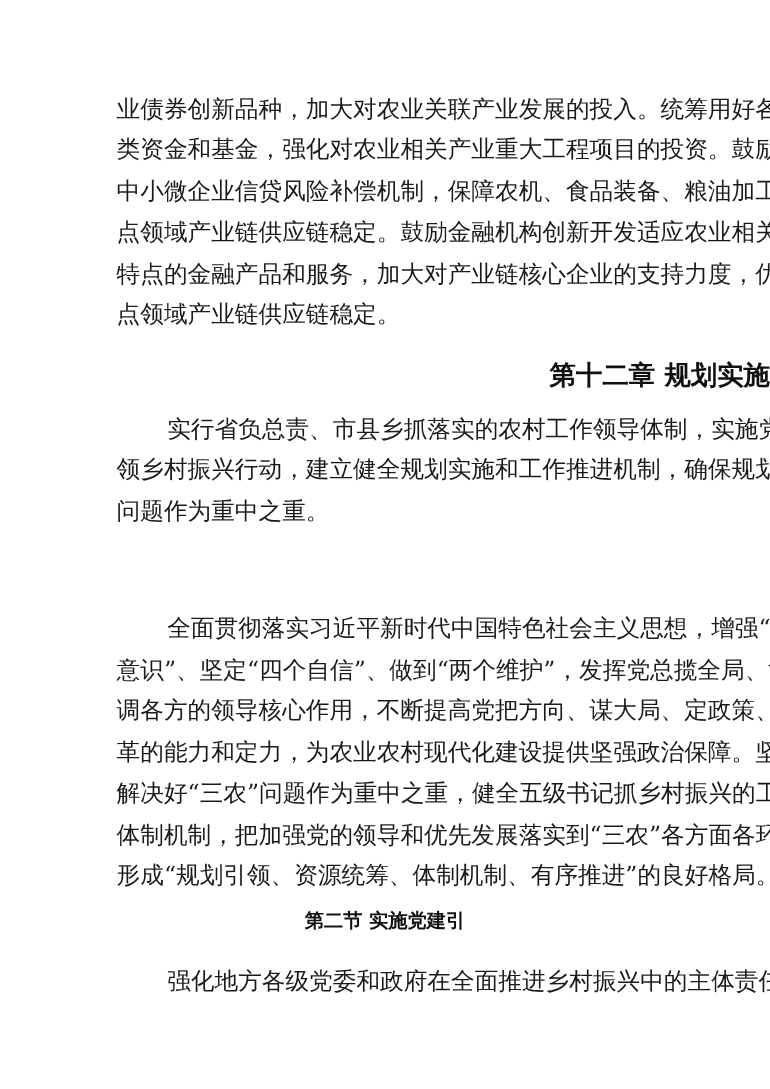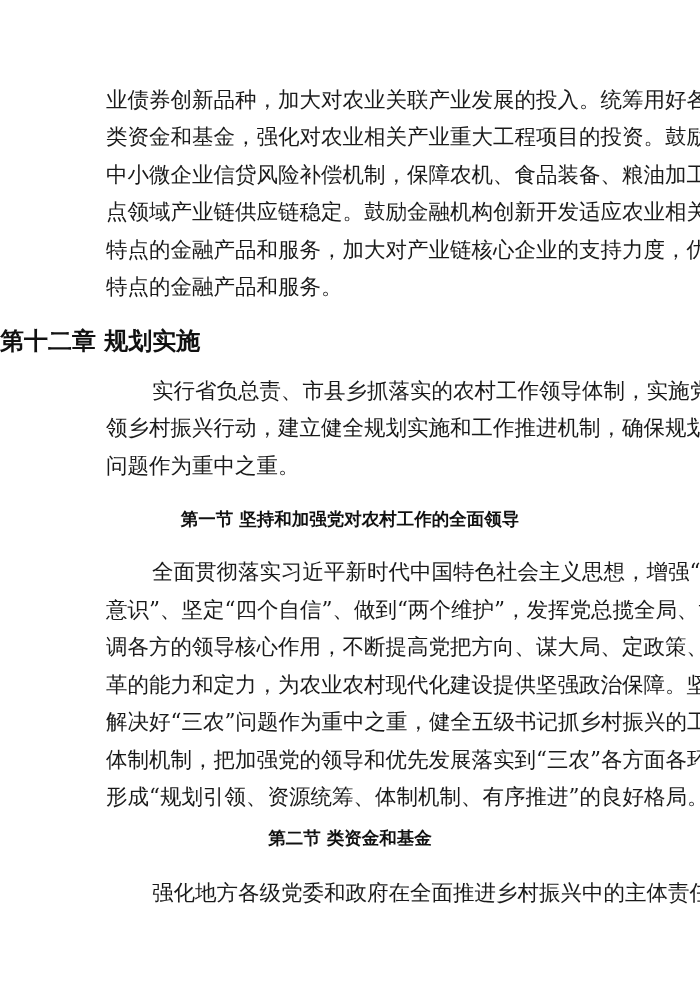--- a/index.html
+++ b/index.html
@@ -12,60 +12,59 @@
       position: absolute; left: 106px; width: 490px; height: 26px;
       font-family: "DejaVu Serif", "Liberation Serif", serif;
       font-size: 21.5px; line-height: 26px; white-space: nowrap;
       text-align: justify; text-align-last: justify; letter-spacing: 0px;
       color: #1a1a1a;
     }
     .line.indent { left: 152px; width: 444px; }
     .line.last { text-align-last: left; }
     .chapter-title {
       position: absolute; left: 0; width: 700px; top: 326px; height: 30px;
-      text-align: left; font-family: "DejaVu Sans", "Liberation Sans", sans-serif;
+      text-align: right; font-family: "DejaVu Sans", "Liberation Sans", sans-serif;
       font-weight: bold; font-size: 24px; line-height: 30px; color: #111;
     }
     .section-title {
       position: absolute; left: 0; width: 700px; height: 24px;
       text-align: center; font-family: "DejaVu Serif", "Liberation Serif", serif;
       font-weight: bold; font-size: 17.5px; line-height: 24px; color: #111;
     }
   </style>
 </head>
 <body>
 
 <div class="page">
 
   <div>
     <div class="line" style="top:87px">业债券创新品种，加大对农业关联产业发展的投入。统筹用好各级各</div>
     <div class="line" style="top:124px">类资金和基金，强化对农业相关产业重大工程项目的投资。鼓励建立</div>
     <div class="line" style="top:162px">中小微企业信贷风险补偿机制，保障农机、食品装备、粮油加工等重</div>
     <div class="line" style="top:199px">点领域产业链供应链稳定。鼓励金融机构创新开发适应农业相关产业</div>
     <div class="line" style="top:237px">特点的金融产品和服务，加大对产业链核心企业的支持力度，优化产</div>
-    <div class="line last" style="top:274px">特点的金融产品和服务。</div>
+    <div class="line last" style="top:274px">点领域产业链供应链稳定。</div>
   </div>
 
   <div class="chapter-title">第十二章  规划实施</div>
 
   <div>
     <div class="line indent" style="top:378px">实行省负总责、市县乡抓落实的农村工作领导体制，实施党建引</div>
     <div class="line" style="top:415px">领乡村振兴行动，建立健全规划实施和工作推进机制，确保规划各项</div>
     <div class="line last" style="top:453px">问题作为重中之重。</div>
   </div>
 
-  <div class="section-title" style="top:507px">第一节  坚持和加强党对农村工作的全面领导</div>
   <div>
     <div class="line indent" style="top:559px">全面贯彻落实习近平新时代中国特色社会主义思想，增强“四个</div>
     <div class="line" style="top:597px">意识”、坚定“四个自信”、做到“两个维护”，发挥党总揽全局、协</div>
     <div class="line" style="top:634px">调各方的领导核心作用，不断提高党把方向、谋大局、定政策、促改</div>
     <div class="line" style="top:672px">革的能力和定力，为农业农村现代化建设提供坚强政治保障。坚持把</div>
     <div class="line" style="top:709px">解决好“三农”问题作为重中之重，健全五级书记抓乡村振兴的工作</div>
     <div class="line" style="top:747px">体制机制，把加强党的领导和优先发展落实到“三农”各方面各环节，</div>
     <div class="line last" style="top:784px">形成“规划引领、资源统筹、体制机制、有序推进”的良好格局。</div>
   </div>
 
-  <div class="section-title" style="top:826px">第二节  类资金和基金</div>
+  <div class="section-title" style="top:826px">第二节  实施党建引</div>
   <div>
     <div class="line indent" style="top:880px">强化地方各级党委和政府在全面推进乡村振兴中的主体责任，把</div>
   </div>
 
 </div>
 
 </body></html>

